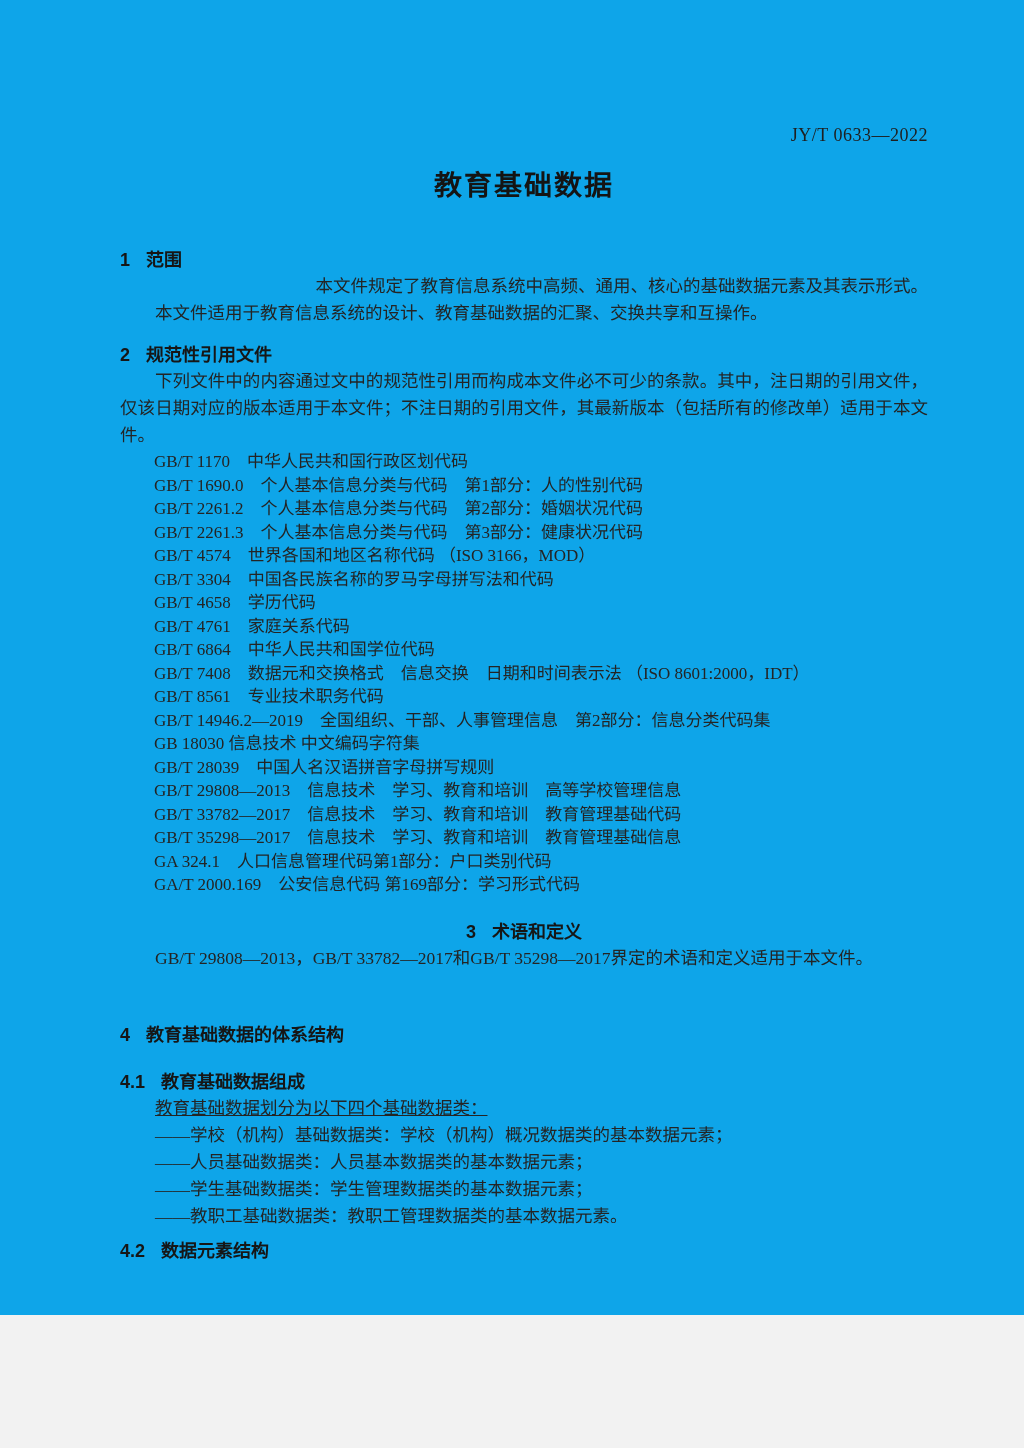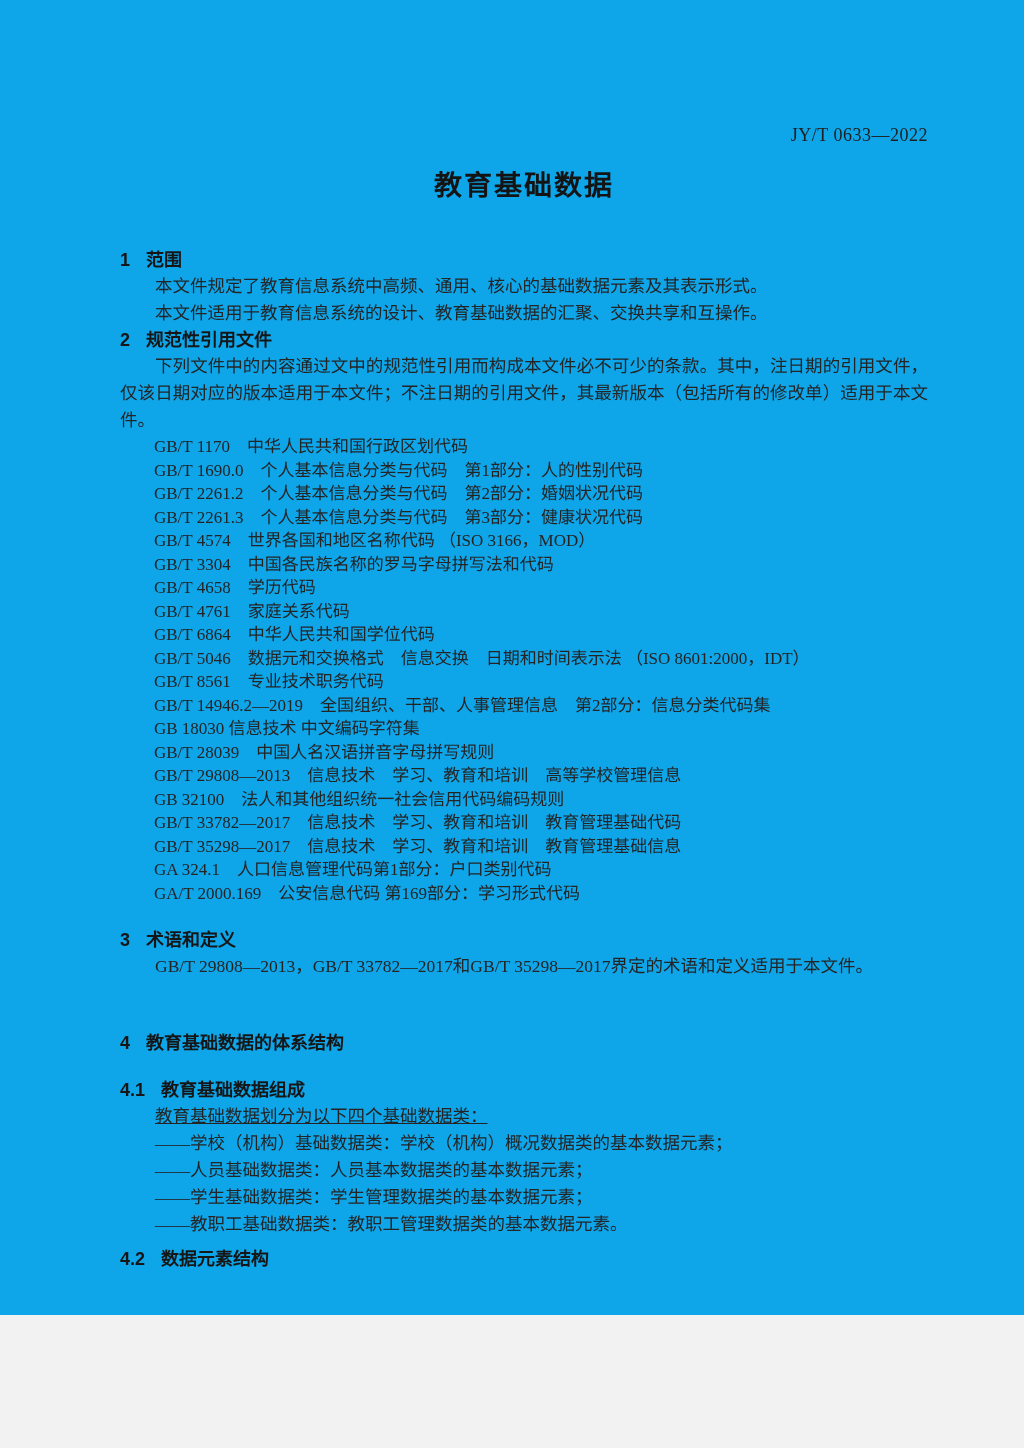--- a/index.html
+++ b/index.html
@@ -59,24 +59,24 @@
     padding-left: 2em;
     white-space: nowrap;
     color: #242424;
   }
   .list-line { line-height: 25px; }
 
   .mt-s1   { margin-top: 41px; }
   .mt-6    { margin-top: 6px; text-decoration: underline;  }
   .mt-8    { margin-top: 8px;  }
   .mt-12   { margin-top: 12px; }
-  .mt-14   { margin-top: 14px; }
-  .mt-15   { }
+  .mt-14   { margin-top: 14px; text-align: right; }
+  .mt-15   { margin-top: 15px; }
   .mt-16   { margin-top: 21px; }
-  .mt-22   { margin-top: 22px; }
+  .mt-22   { margin-top: 22px; text-align: center; }
   .mt-50   { margin-top: 50px; }
 
   .page-number {
     position: absolute;
     top: 1330px;
     right: 118px;
     font-size: 17px;
     line-height: 22px;
     color: #2a2a2a;
   }
@@ -105,27 +105,26 @@
     <div class="refs">
       <div class="ref-line">GB/T 1170　中华人民共和国行政区划代码</div>
       <div class="ref-line">GB/T 1690.0　个人基本信息分类与代码　第1部分：人的性别代码</div>
       <div class="ref-line">GB/T 2261.2　个人基本信息分类与代码　第2部分：婚姻状况代码</div>
       <div class="ref-line">GB/T 2261.3　个人基本信息分类与代码　第3部分：健康状况代码</div>
       <div class="ref-line">GB/T 4574　世界各国和地区名称代码 （ISO 3166，MOD）</div>
       <div class="ref-line">GB/T 3304　中国各民族名称的罗马字母拼写法和代码</div>
       <div class="ref-line">GB/T 4658　学历代码</div>
       <div class="ref-line">GB/T 4761　家庭关系代码</div>
       <div class="ref-line">GB/T 6864　中华人民共和国学位代码</div>
-      <div class="ref-line">GB/T 5046　数据元和交换格式　信息交换　日期和时间表示法 （ISO 8601:2000，IDT）</div>
+      <div class="ref-line">GB/T 7408　数据元和交换格式　信息交换　日期和时间表示法 （ISO 8601:2000，IDT）</div>
       <div class="ref-line">GB/T 8561　专业技术职务代码</div>
       <div class="ref-line">GB/T 14946.2—2019　全国组织、干部、人事管理信息　第2部分：信息分类代码集</div>
       <div class="ref-line">GB 18030 信息技术 中文编码字符集</div>
       <div class="ref-line">GB/T 28039　中国人名汉语拼音字母拼写规则</div>
       <div class="ref-line">GB/T 29808—2013　信息技术　学习、教育和培训　高等学校管理信息</div>
-      <div class="ref-line">GB 32100　法人和其他组织统一社会信用代码编码规则</div>
       <div class="ref-line">GB/T 33782—2017　信息技术　学习、教育和培训　教育管理基础代码</div>
       <div class="ref-line">GB/T 35298—2017　信息技术　学习、教育和培训　教育管理基础信息</div>
       <div class="ref-line">GA 324.1　人口信息管理代码第1部分：户口类别代码</div>
       <div class="ref-line">GA/T 2000.169　公安信息代码 第169部分：学习形式代码</div>
     </div>
 
     <div class="clause-h mt-22">
       <span class="clause-num">3</span><span>术语和定义</span>
     </div>
     <p class="body indent mt-12">GB/T 29808—2013，GB/T 33782—2017和GB/T 35298—2017界定的术语和定义适用于本文件。</p>

